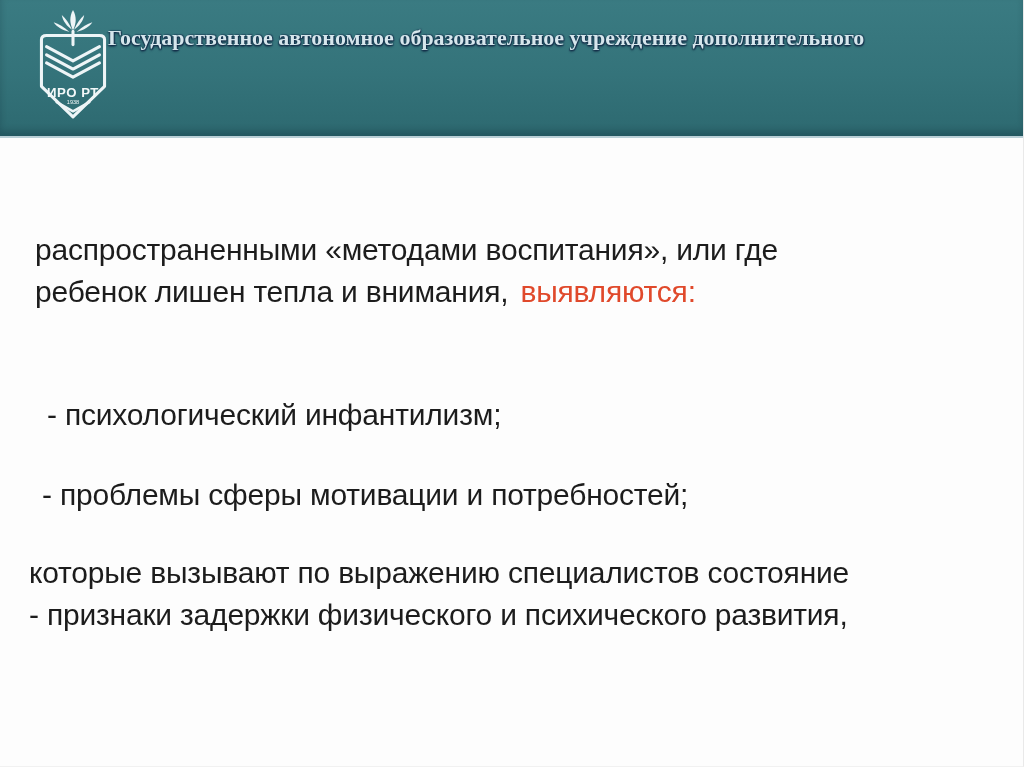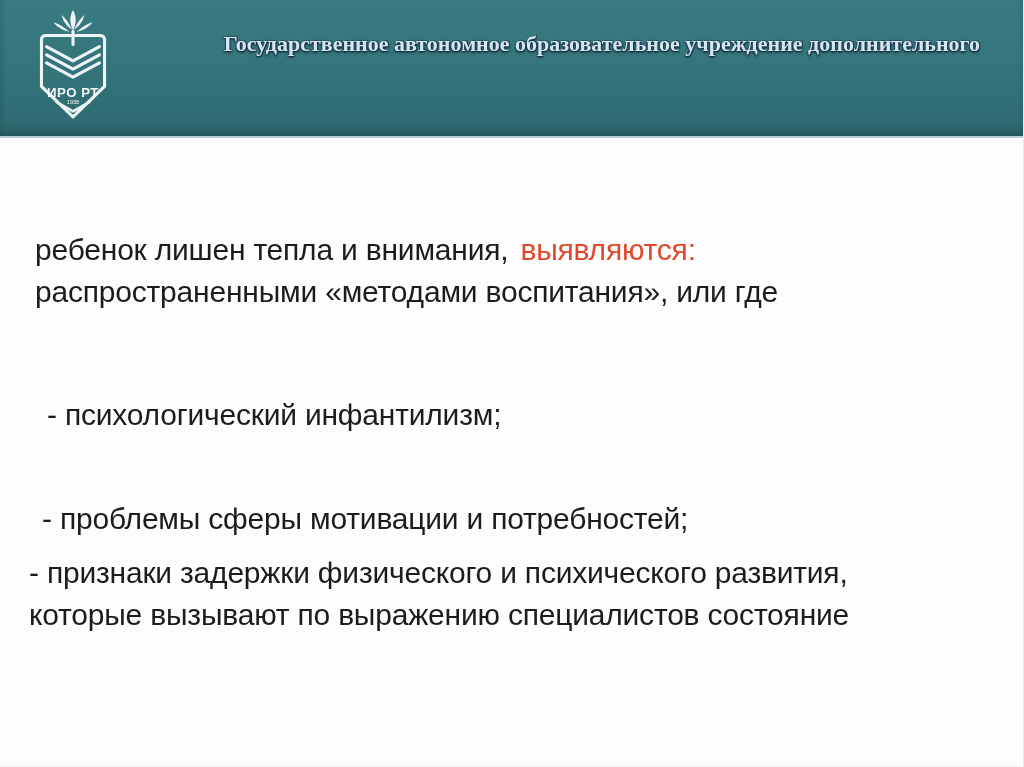--- a/index.html
+++ b/index.html
@@ -19,41 +19,40 @@
     border-bottom:2px solid #b9cfd6;
     box-shadow:inset 0 -5px 7px rgba(0,25,35,0.22);
   }
   .logo { position:absolute; left:30px; top:10px; width:86px; height:114px; }
   .logo .stroke { fill:none; stroke:#eef5f7; stroke-linejoin:round; stroke-linecap:round; }
   .logo .fillw  { fill:#eef5f7; }
   .logo text { fill:#f2f8f9; font-family:"Liberation Sans", sans-serif; }
 
   .org-title {
     position:absolute; left:108px; right:44px; top:22px;
-    text-align:right;
+    text-align:left;
     font-family:"Liberation Serif", serif; font-weight:bold;
     font-size:22px; line-height:31px;
     color:#d6e6ec;
     text-shadow:1px 1px 1px #16324d, -1px 1px 1px rgba(22,50,77,.65),
                 1px -1px 1px rgba(22,50,77,.55), 0 2px 2px rgba(14,35,60,.6);
-    margin-top:6px;
   }
   .org-line { white-space:nowrap; }
 
   
   .para {
     position:absolute; color:#1c1c1c;
     font-size:30px; line-height:42px; letter-spacing:-0.2px;
   }
   .para .line { white-space:nowrap; }
   .intro      { left:35px; top:229px; }
   .highlight  { color:#e0492b; margin-left:12px; }
   .bullet     { white-space:nowrap; }
   .bullet-1   { left:47px; top:394px; }
-  .bullet-2   { left:42px; top:474px;margin-top:24px; }
+  .bullet-2   { left:42px; top:474px; }
   .conclusion { left:29px; top:552px; }
 </style>
 </head>
 <body>
 
 <div class="slide">
 
   <header class="banner">
 
     <svg class="logo" viewBox="0 0 84 112" aria-hidden="true">
@@ -80,29 +79,29 @@
     </svg>
 
     <div class="org-title">
       <div class="org-line">Государственное автономное образовательное учреждение дополнительного</div>
     </div>
   </header>
 
   <main>
 
     <div class="para intro">
+      <div class="line">распространенными «методами воспитания», или где</div>
       <div class="line">
         <span>ребенок лишен тепла и внимания,</span><span class="highlight">выявляются:</span>
       </div>
-      <div class="line">распространенными «методами воспитания», или где</div>
     </div>
 
     <div class="para bullet bullet-1">- психологический инфантилизм;</div>
 
     <div class="para bullet bullet-2">- проблемы сферы мотивации и потребностей;</div>
 
     <div class="para conclusion">
+      <div class="line">которые вызывают по выражению специалистов состояние</div>
       <div class="line">- признаки задержки физического и психического развития,</div>
-      <div class="line">которые вызывают по выражению специалистов состояние</div>
     </div>
 
   </main>
 </div>
 
 </body></html>

